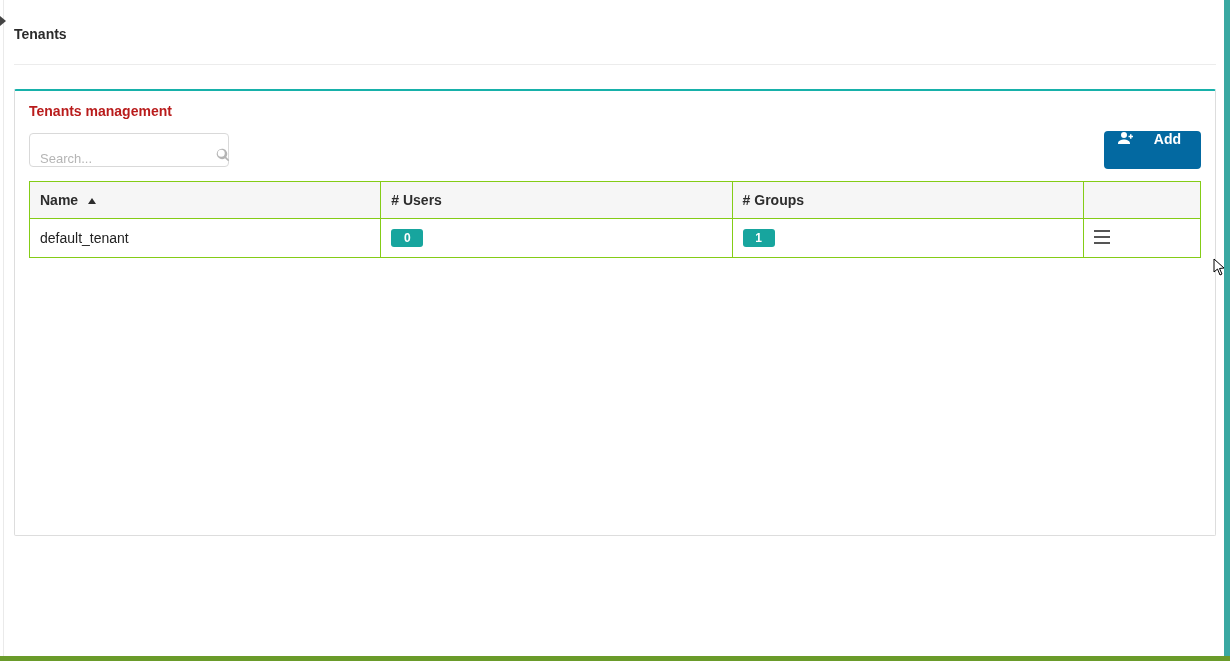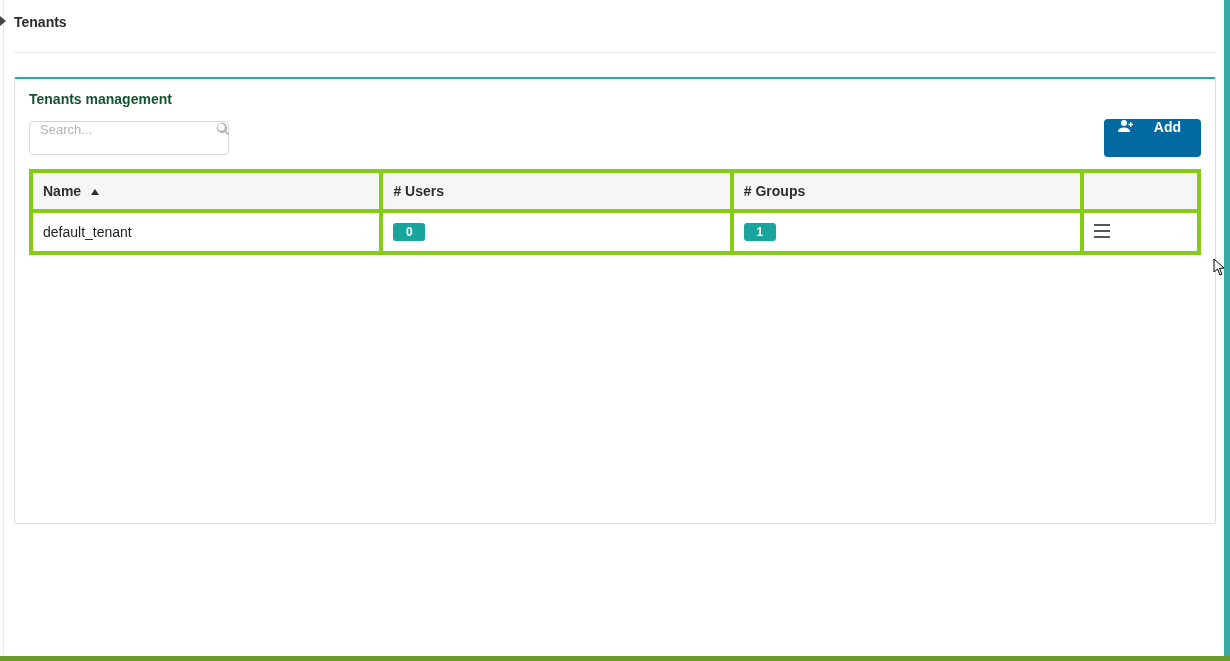--- a/index.html
+++ b/index.html
@@ -24,21 +24,21 @@
     position: absolute;
     left: 0px; top: 16px;
     width: 0; height: 0;
     border-top: 5px solid transparent;
     border-bottom: 5px solid transparent;
     border-left: 6px solid #444;
   }
 
   .page {
     position: absolute;
-    left: 14px; right: 14px; top: 0;
+    left: 14px; right: 14px; top: 12px;
     height: 640px;
   }
 
   .crumb-bar {
     padding: 14px 0 22px 0;
     border-bottom: 1px solid #ececec;
     font-size: 14px;
     font-weight: 700;
     color: #2b2b2b;
   }
@@ -51,37 +51,37 @@
     background: #fff;
     min-height: 447px;
     display: flex;
     flex-direction: column;
   }
 
   .panel-head {
     padding: 12px 14px;
     font-size: 14px;
     font-weight: 700;
-    color: #14532d;
+    color: #b91c1c;
   }
 
   .toolbar {
     display: flex;
     align-items: center;
     justify-content: space-between;
     padding: 0 14px 12px 14px;
   }
 
   .search-wrap {
     width: 200px;
     height: 34px;
     border: 1px solid #d9d9d9;
     border-radius: 4px;
     display: flex;
-    align-items: flex-start;
+    align-items: flex-end;
     padding: 0 10px;
     background: #fff;
   }
   .search-wrap input {
     flex: 1;
     border: none;
     outline: none;
     font-size: 13px;
     color: #666;
     background: transparent;
@@ -104,21 +104,21 @@
   }
   .btn-add svg { width: 18px; height: 14px; fill: #fff; }
 
   .tbl {
     width: calc(100% - 28px);
     margin: 0 14px;
     border-collapse: collapse;
     font-size: 14px;
   }
   .tbl th, .tbl td {
-    border: 4px solid #84cc16;
+    border: 1px solid #84cc16;
     padding: 10px 10px;
     text-align: left;
     vertical-align: middle;
   }
   .tbl thead th {
     background: #f6f6f6;
     font-weight: 700;
     color: #2d2d2d;
   }
   .col-name   { width: 30%; }

